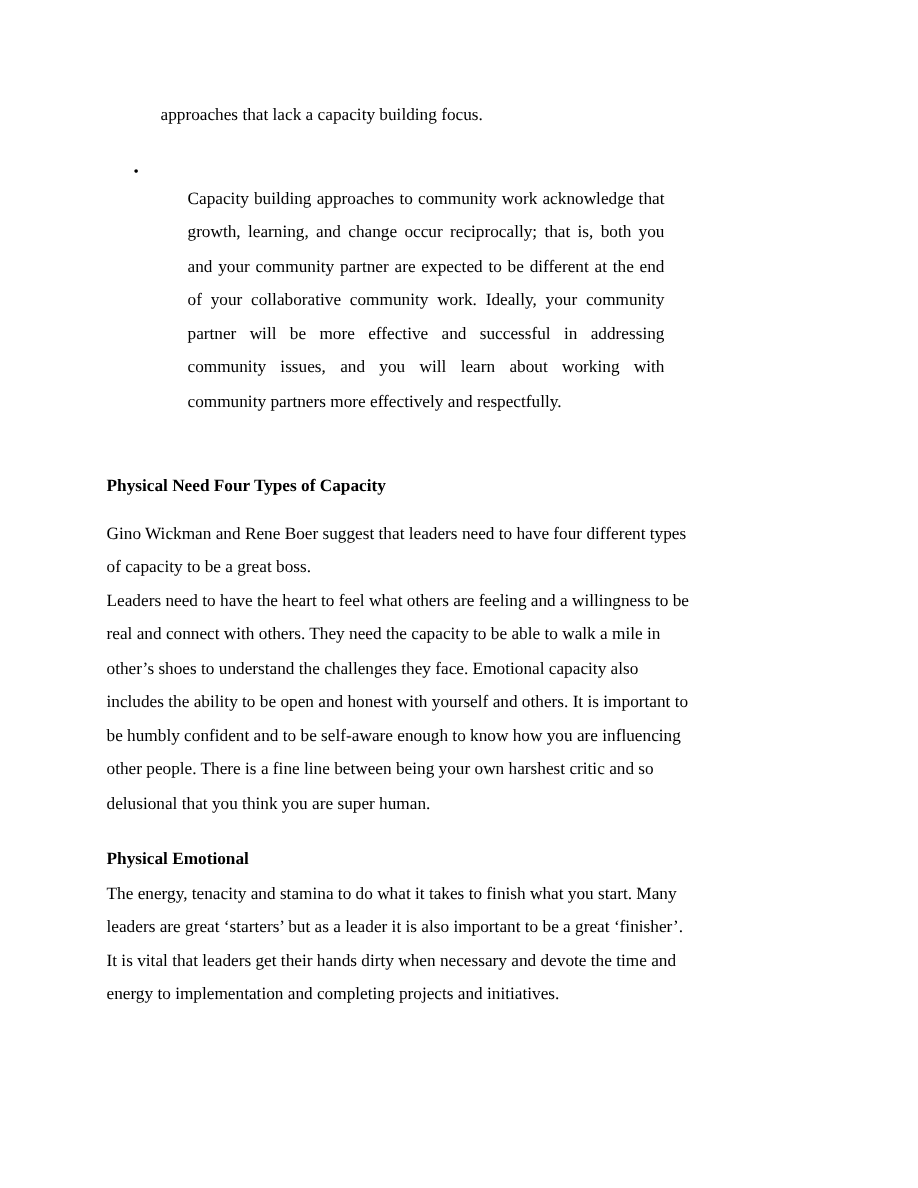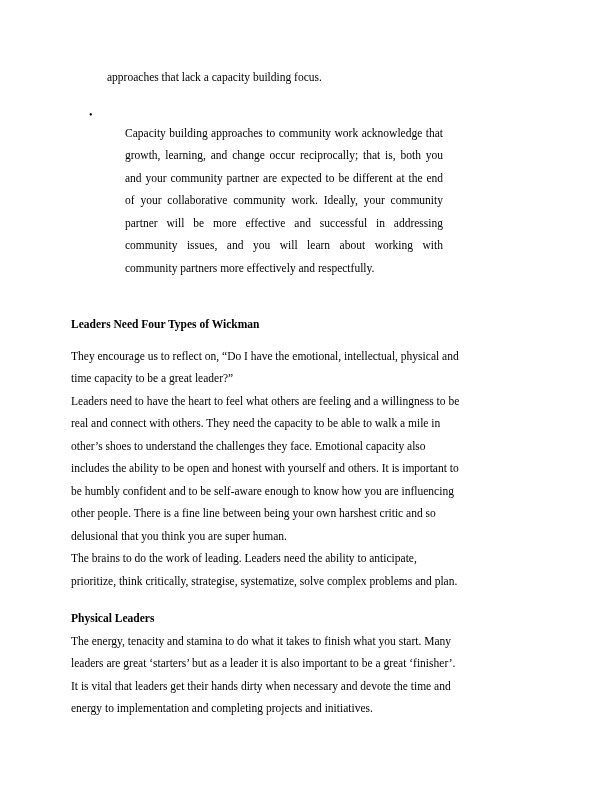--- a/index.html
+++ b/index.html
@@ -64,23 +64,22 @@
 
 <div class="page">
 
   <p class="cont-line">approaches that lack a capacity building focus.</p>
 
   <div class="bullet-item">
     <span class="bullet-marker">•</span>
     <p class="bullet-text">Capacity building approaches to community work acknowledge that growth, learning, and change occur reciprocally; that is, both you and your community partner are expected to be different at the end of your collaborative community work. Ideally, your community partner will be more effective and successful in addressing community issues, and you will learn about working with community partners more effectively and respectfully.</p>
   </div>
 
-  <h2 class="section-heading spaced-after">Leaders Need Four Types of Wickman</h2>
-  <p class="body-p">They encourage us to reflect on, “Do I have the emotional, intellectual, physical and time capacity to be a great leader?”</p>
+  <h2 class="section-heading spaced-after">Physical Need Four Types of Capacity</h2>
+  <p class="body-p">Gino Wickman and Rene Boer suggest that leaders need to have four different types of capacity to be a great boss.</p>
 
   <p class="body-p">Leaders need to have the heart to feel what others are feeling and a willingness to be real and connect with others. They need the capacity to be able to walk a mile in other’s shoes to understand the challenges they face. Emotional capacity also includes the ability to be open and honest with yourself and others. It is important to be humbly confident and to be self-aware enough to know how you are influencing other people. There is a fine line between being your own harshest critic and so delusional that you think you are super human.</p>
 
-  <p class="body-p">The brains to do the work of leading. Leaders need the ability to anticipate, prioritize, think critically, strategise, systematize, solve complex problems and plan.</p>
 
-  <h2 class="section-heading">Physical Leaders</h2>
+  <h2 class="section-heading">Physical Emotional</h2>
   <p class="body-p">The energy, tenacity and stamina to do what it takes to finish what you start. Many leaders are great ‘starters’ but as a leader it is also important to be a great ‘finisher’. It is vital that leaders get their hands dirty when necessary and devote the time and energy to implementation and completing projects and initiatives.</p>
 
 </div>
 
 </body></html>

